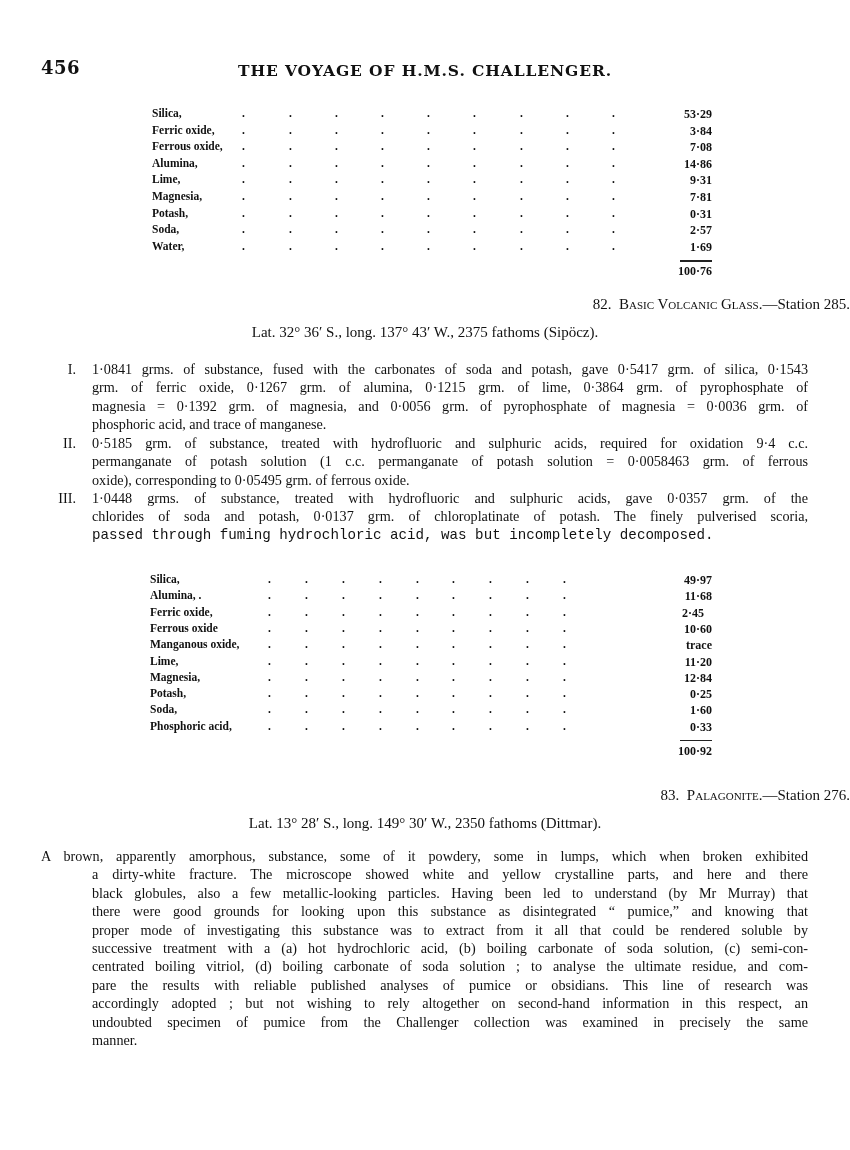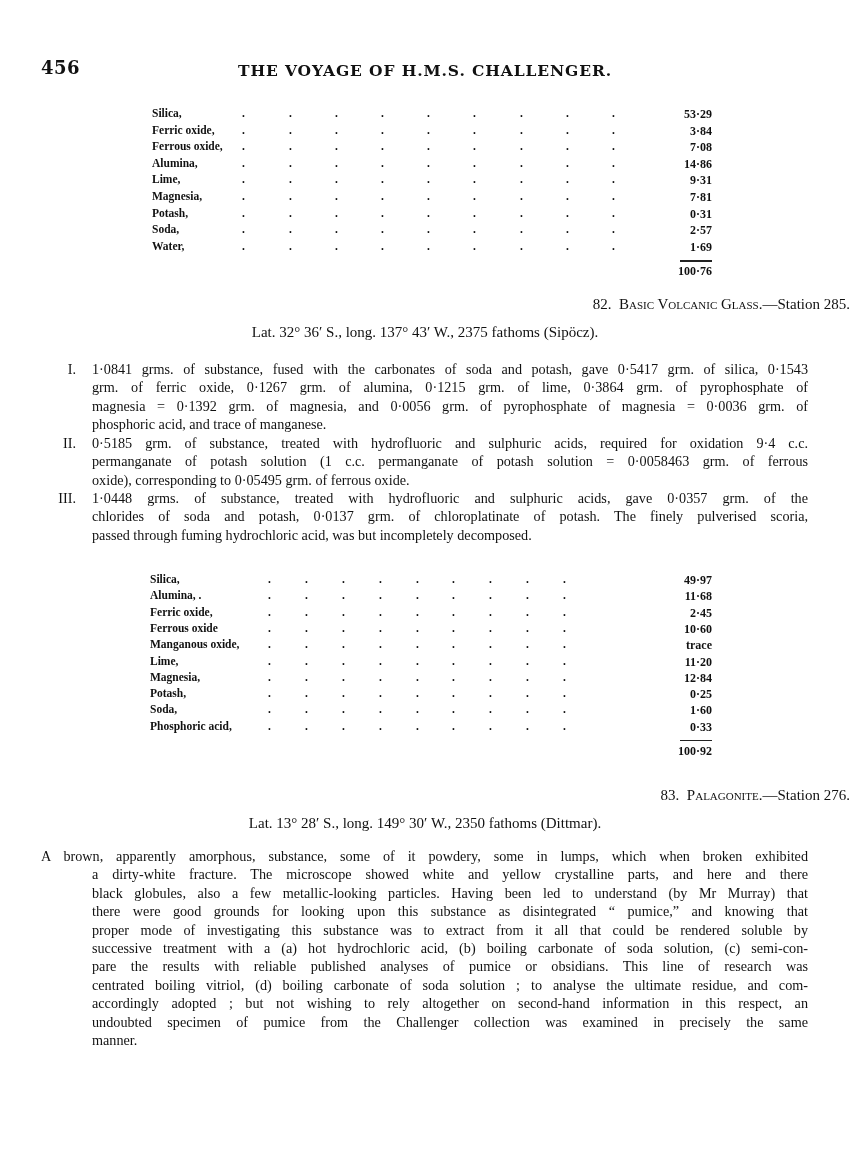--- a/index.html
+++ b/index.html
@@ -190,21 +190,21 @@
     <div class="para" style="left: 92px; width: 716px; top: 434px;">
       <span class="numeral" style="right: 732px; top: 0px;">II.</span>
       <span class="line" style="margin-left: 0px; display: block; width: 716px;">0·5185 grm. of substance, treated with hydrofluoric and sulphuric acids, required for oxidation 9·4 c.c.</span>
       <span class="line" style="display: block; width: 716px;">permanganate of potash solution (1 c.c. permanganate of potash solution = 0·0058463 grm. of ferrous</span>
       <span class="line last" style="display: block; width: 716px;">oxide), corresponding to 0·05495 grm. of ferrous oxide.</span>
     </div>
     <div class="para" style="left: 92px; width: 716px; top: 489px;">
       <span class="numeral" style="right: 732px; top: 0px;">III.</span>
       <span class="line" style="margin-left: 0px; display: block; width: 716px;">1·0448 grms. of substance, treated with hydrofluoric and sulphuric acids, gave 0·0357 grm. of the</span>
       <span class="line" style="display: block; width: 716px;">chlorides of soda and potash, 0·0137 grm. of chloroplatinate of potash. The finely pulverised scoria,</span>
-      <span class="line last" style="display: block; width: 716px;">passed through fuming hydrochloric acid, was but incompletely decomposed.</span>
+      <span class="line last" style="display: block; width: 716px; font-family: Liberation Mono, monospace;">passed through fuming hydrochloric acid, was but incompletely decomposed.</span>
     </div>
   </div>
 
 <div class="tbl" id="table2" style="left:150px; top:573px;">
     <div class="row" style="top: 0px; width: 562px;">
       <span class="lbl">Silica,</span>
       <span class="dots">
         <span style="left: 118px;">.</span>
         <span style="left: 155px;">.</span>
         <span style="left: 192px;">.</span>
@@ -238,21 +238,21 @@
         <span style="left: 118px;">.</span>
         <span style="left: 155px;">.</span>
         <span style="left: 192px;">.</span>
         <span style="left: 229px;">.</span>
         <span style="left: 266px;">.</span>
         <span style="left: 302px;">.</span>
         <span style="left: 339px;">.</span>
         <span style="left: 376px;">.</span>
         <span style="left: 413px;">.</span>
       </span>
-      <span class="val" style="right: 0px; text-align: center;">2·45</span>
+      <span class="val" style="right: 8px; text-align: center;">2·45</span>
     </div>
     <div class="row" style="top: 48.9px; width: 562px;">
       <span class="lbl">Ferrous oxide</span>
       <span class="dots">
         <span style="left: 118px;">.</span>
         <span style="left: 155px;">.</span>
         <span style="left: 192px;">.</span>
         <span style="left: 229px;">.</span>
         <span style="left: 266px;">.</span>
         <span style="left: 302px;">.</span>
@@ -363,19 +363,19 @@
 <div class="abs latline" style="top:815px;">Lat. 13° 28′ S., long. 149° 30′ W., 2350 fathoms (Dittmar).</div>
 
 <div id="para83">
     <div class="para" style="left: 92px; width: 716px; top: 847px;">
       <span class="line" style="margin-left: -51px; display: block; width: 767px;">A brown, apparently amorphous, substance, some of it powdery, some in lumps, which when broken exhibited</span>
       <span class="line" style="display: block; width: 716px;">a dirty-white fracture. The microscope showed white and yellow crystalline parts, and here and there</span>
       <span class="line" style="display: block; width: 716px;">black globules, also a few metallic-looking particles. Having been led to understand (by Mr Murray) that</span>
       <span class="line" style="display: block; width: 716px;">there were good grounds for looking upon this substance as disintegrated “ pumice,” and knowing that</span>
       <span class="line" style="display: block; width: 716px;">proper mode of investigating this substance was to extract from it all that could be rendered soluble by</span>
       <span class="line" style="display: block; width: 716px;">successive treatment with a (a) hot hydrochloric acid, (b) boiling carbonate of soda solution, (c) semi-con-</span>
+      <span class="line" style="display: block; width: 716px;">centrated boiling vitriol, (d) boiling carbonate of soda solution ; to analyse the ultimate residue, and com-</span>
       <span class="line" style="display: block; width: 716px;">pare the results with reliable published analyses of pumice or obsidians. This line of research was</span>
-      <span class="line" style="display: block; width: 716px;">centrated boiling vitriol, (d) boiling carbonate of soda solution ; to analyse the ultimate residue, and com-</span>
       <span class="line" style="display: block; width: 716px;">accordingly adopted ; but not wishing to rely altogether on second-hand information in this respect, an</span>
       <span class="line" style="display: block; width: 716px;">undoubted specimen of pumice from the Challenger collection was examined in precisely the same</span>
       <span class="line last" style="display: block; width: 716px;">manner.</span>
     </div>
   </div>
 
 </body></html>

